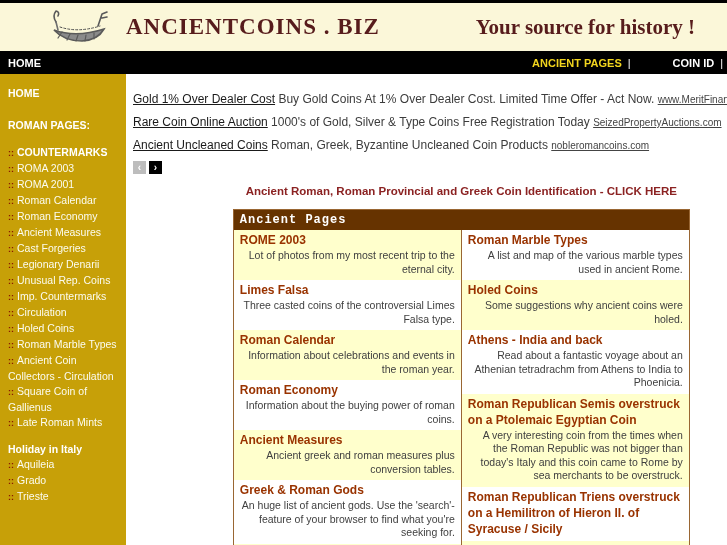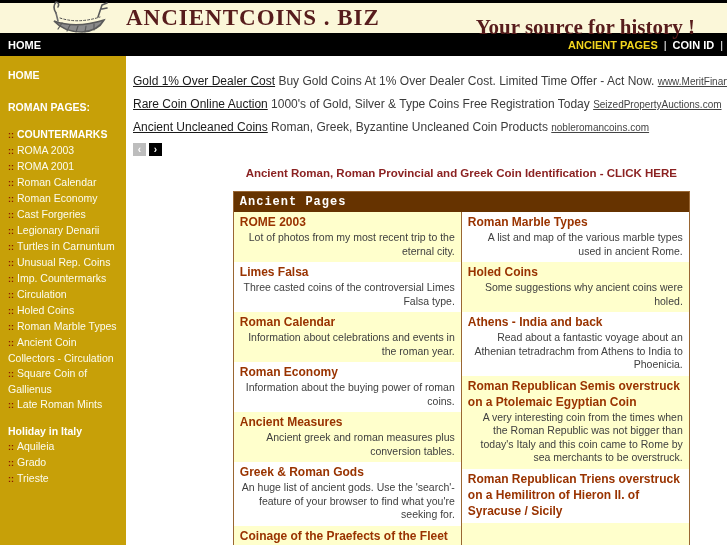--- a/index.html
+++ b/index.html
@@ -3,21 +3,21 @@
 <meta charset="utf-8">
 <style>
   html,body{margin:0;padding:0;}
   body{
     width:727px;height:545px;overflow:hidden;background:#ffffff;
     font-family:"Liberation Sans",sans-serif;position:relative;
   }
   .topstrip{height:3px;background:#000;}
   
   .site-header{
-    height:30px;background:#FBF7D9;display:flex;align-items:center;position:relative;
+    height:48px;background:#FBF7D9;display:flex;align-items:center;position:relative;
   }
   .logo-wrap{width:70px;margin-left:48px;display:flex;align-items:center;}
   .site-title{
     font-family:"Liberation Serif",serif;font-weight:bold;font-size:23px;
     color:#571C1C;letter-spacing:1px;margin-left:8px;
   }
   .tagline{
     font-family:"Liberation Serif",serif;font-weight:bold;font-size:21px;
     color:#571C1C;position:absolute;right:32px;top:12px;
   }
@@ -102,37 +102,37 @@
   </div>
   <span class="site-title">ANCIENTCOINS . BIZ</span>
   <span class="tagline">Your source for history !</span>
 </div>
 
 <div class="navbar">
   <span class="nav-home">HOME</span>
   <span class="nav-right">
     <span class="nav-yellow">ANCIENT PAGES</span>
     <span class="nav-sep">|</span>
-    <span class="nav-white" style="margin-left:0;">COIN ID</span>
+    <span class="nav-white" style="margin-left:36px;">COIN ID</span>
     <span class="nav-sep">|</span>
   </span>
 </div>
 
 <div class="page">
   <aside class="sidebar" id="sidebar">
       <div class="side-item side-wrap side-top"><span>HOME</span></div>
       <div class="side-item side-wrap side-section first"><span>ROMAN PAGES:</span></div>
       <div class="side-item side-wrap side-bold"><span class="bullet">::</span><span>COUNTERMARKS</span></div>
       <div class="side-item side-wrap"><span class="bullet">::</span><span>ROMA 2003</span></div>
       <div class="side-item side-wrap"><span class="bullet">::</span><span>ROMA 2001</span></div>
       <div class="side-item side-wrap"><span class="bullet">::</span><span>Roman Calendar</span></div>
       <div class="side-item side-wrap"><span class="bullet">::</span><span>Roman Economy</span></div>
+      <div class="side-item side-wrap"><span class="bullet">::</span><span>Ancient Measures</span></div>
       <div class="side-item side-wrap"><span class="bullet">::</span><span>Cast Forgeries</span></div>
       <div class="side-item side-wrap"><span class="bullet">::</span><span>Legionary Denarii</span></div>
-      <div class="side-item side-wrap"><span class="bullet">::</span><span>Turtles in Carnuntum</span></div>
       <div class="side-item side-wrap"><span class="bullet">::</span><span>Unusual Rep. Coins</span></div>
       <div class="side-item side-wrap"><span class="bullet">::</span><span>Imp. Countermarks</span></div>
       <div class="side-item side-wrap"><span class="bullet">::</span><span>Circulation</span></div>
       <div class="side-item side-wrap"><span class="bullet">::</span><span>Holed Coins</span></div>
       <div class="side-item side-wrap"><span class="bullet">::</span><span>Roman Marble Types</span></div>
       <div class="side-item side-wrap"><span class="bullet">::</span><span>Ancient Coin Collectors - Circulation</span></div>
       <div class="side-item side-wrap"><span class="bullet">::</span><span>Square Coin of Gallienus</span></div>
       <div class="side-item side-wrap"><span class="bullet">::</span><span>Late Roman Mints</span></div>
       <div class="side-item side-wrap side-section"><span>Holiday in Italy</span></div>
       <div class="side-item side-wrap"><span class="bullet">::</span><span>Aquileia</span></div>

